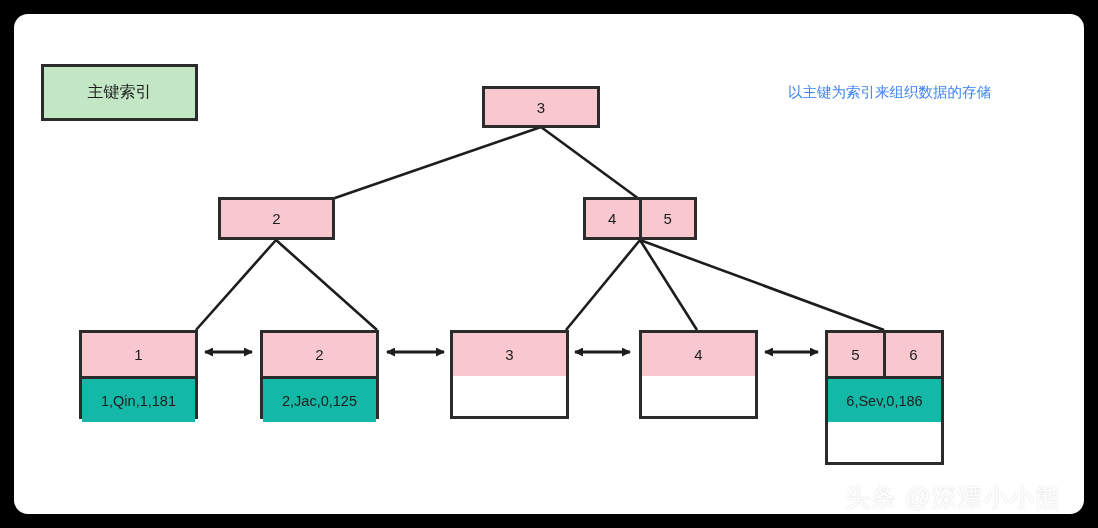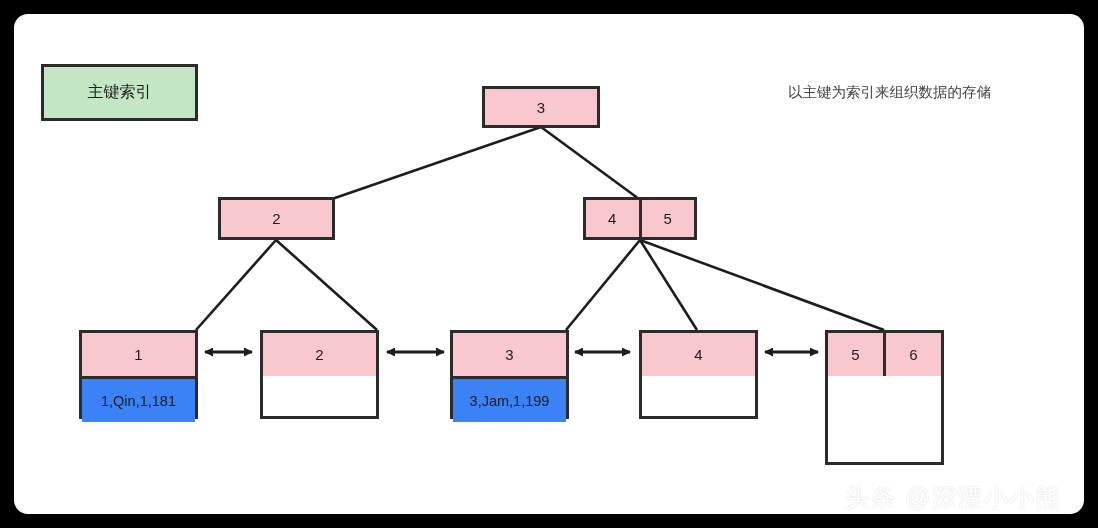--- a/index.html
+++ b/index.html
@@ -60,21 +60,21 @@
     justify-content: center;
     font-size: 16px;
     color: #1d1d1d;
   }
 
   .annotation {
     position: absolute;
     left: 788px;
     top: 83px;
     font-size: 14.5px;
-    color: #404040;
+    color: #3b82f6;
     white-space: nowrap;
   }
 
   
   .node {
     position: absolute;
     box-sizing: border-box;
     display: flex;
     border: 3px solid #2b2b2b;
     background: #f8c8ce;
@@ -119,21 +119,21 @@
   }
   .leaf-key + .leaf-key {
     border-left: 3px solid #2b2b2b;
   }
   .leaf-row {
     flex: 0 0 46px;
     height: 46px;
     display: flex;
     align-items: center;
     justify-content: center;
-    background: #3b82f6;
+    background: #14b8a6;
     font-size: 14.5px;
     color: #1d1d1d;
     border-top: 3px solid #2b2b2b;
     box-sizing: border-box;
   }
 
   
   .watermark {
     position: absolute;
     left: 845px;
@@ -206,39 +206,40 @@
         <div class="leaf-keys">
           <div class="leaf-key">1</div>
         </div>
         <div class="leaf-row">1,Qin,1,181</div>
       </div>
 
       <div class="leaf" style="left:260px; top:330px; width:119px; height:89px;">
         <div class="leaf-keys">
           <div class="leaf-key">2</div>
         </div>
+        <div class="leaf-row">2,Jac,0,125</div>
       </div>
 
       <div class="leaf" style="left:450px; top:330px; width:119px; height:89px;">
         <div class="leaf-keys">
           <div class="leaf-key">3</div>
         </div>
-        <div class="leaf-row">3,Jam,1,199</div>
       </div>
 
       <div class="leaf" style="left:639px; top:330px; width:119px; height:89px;">
         <div class="leaf-keys">
           <div class="leaf-key">4</div>
         </div>
       </div>
 
       <div class="leaf" style="left:825px; top:330px; width:119px; height:135px;">
         <div class="leaf-keys">
           <div class="leaf-key">5</div>
           <div class="leaf-key">6</div>
         </div>
+        <div class="leaf-row">6,Sev,0,186</div>
       </div>
 
     </div>
   </div>
 
   <div class="watermark">头条 @深漂小小熊</div>
 </div>
 
 </body></html>

